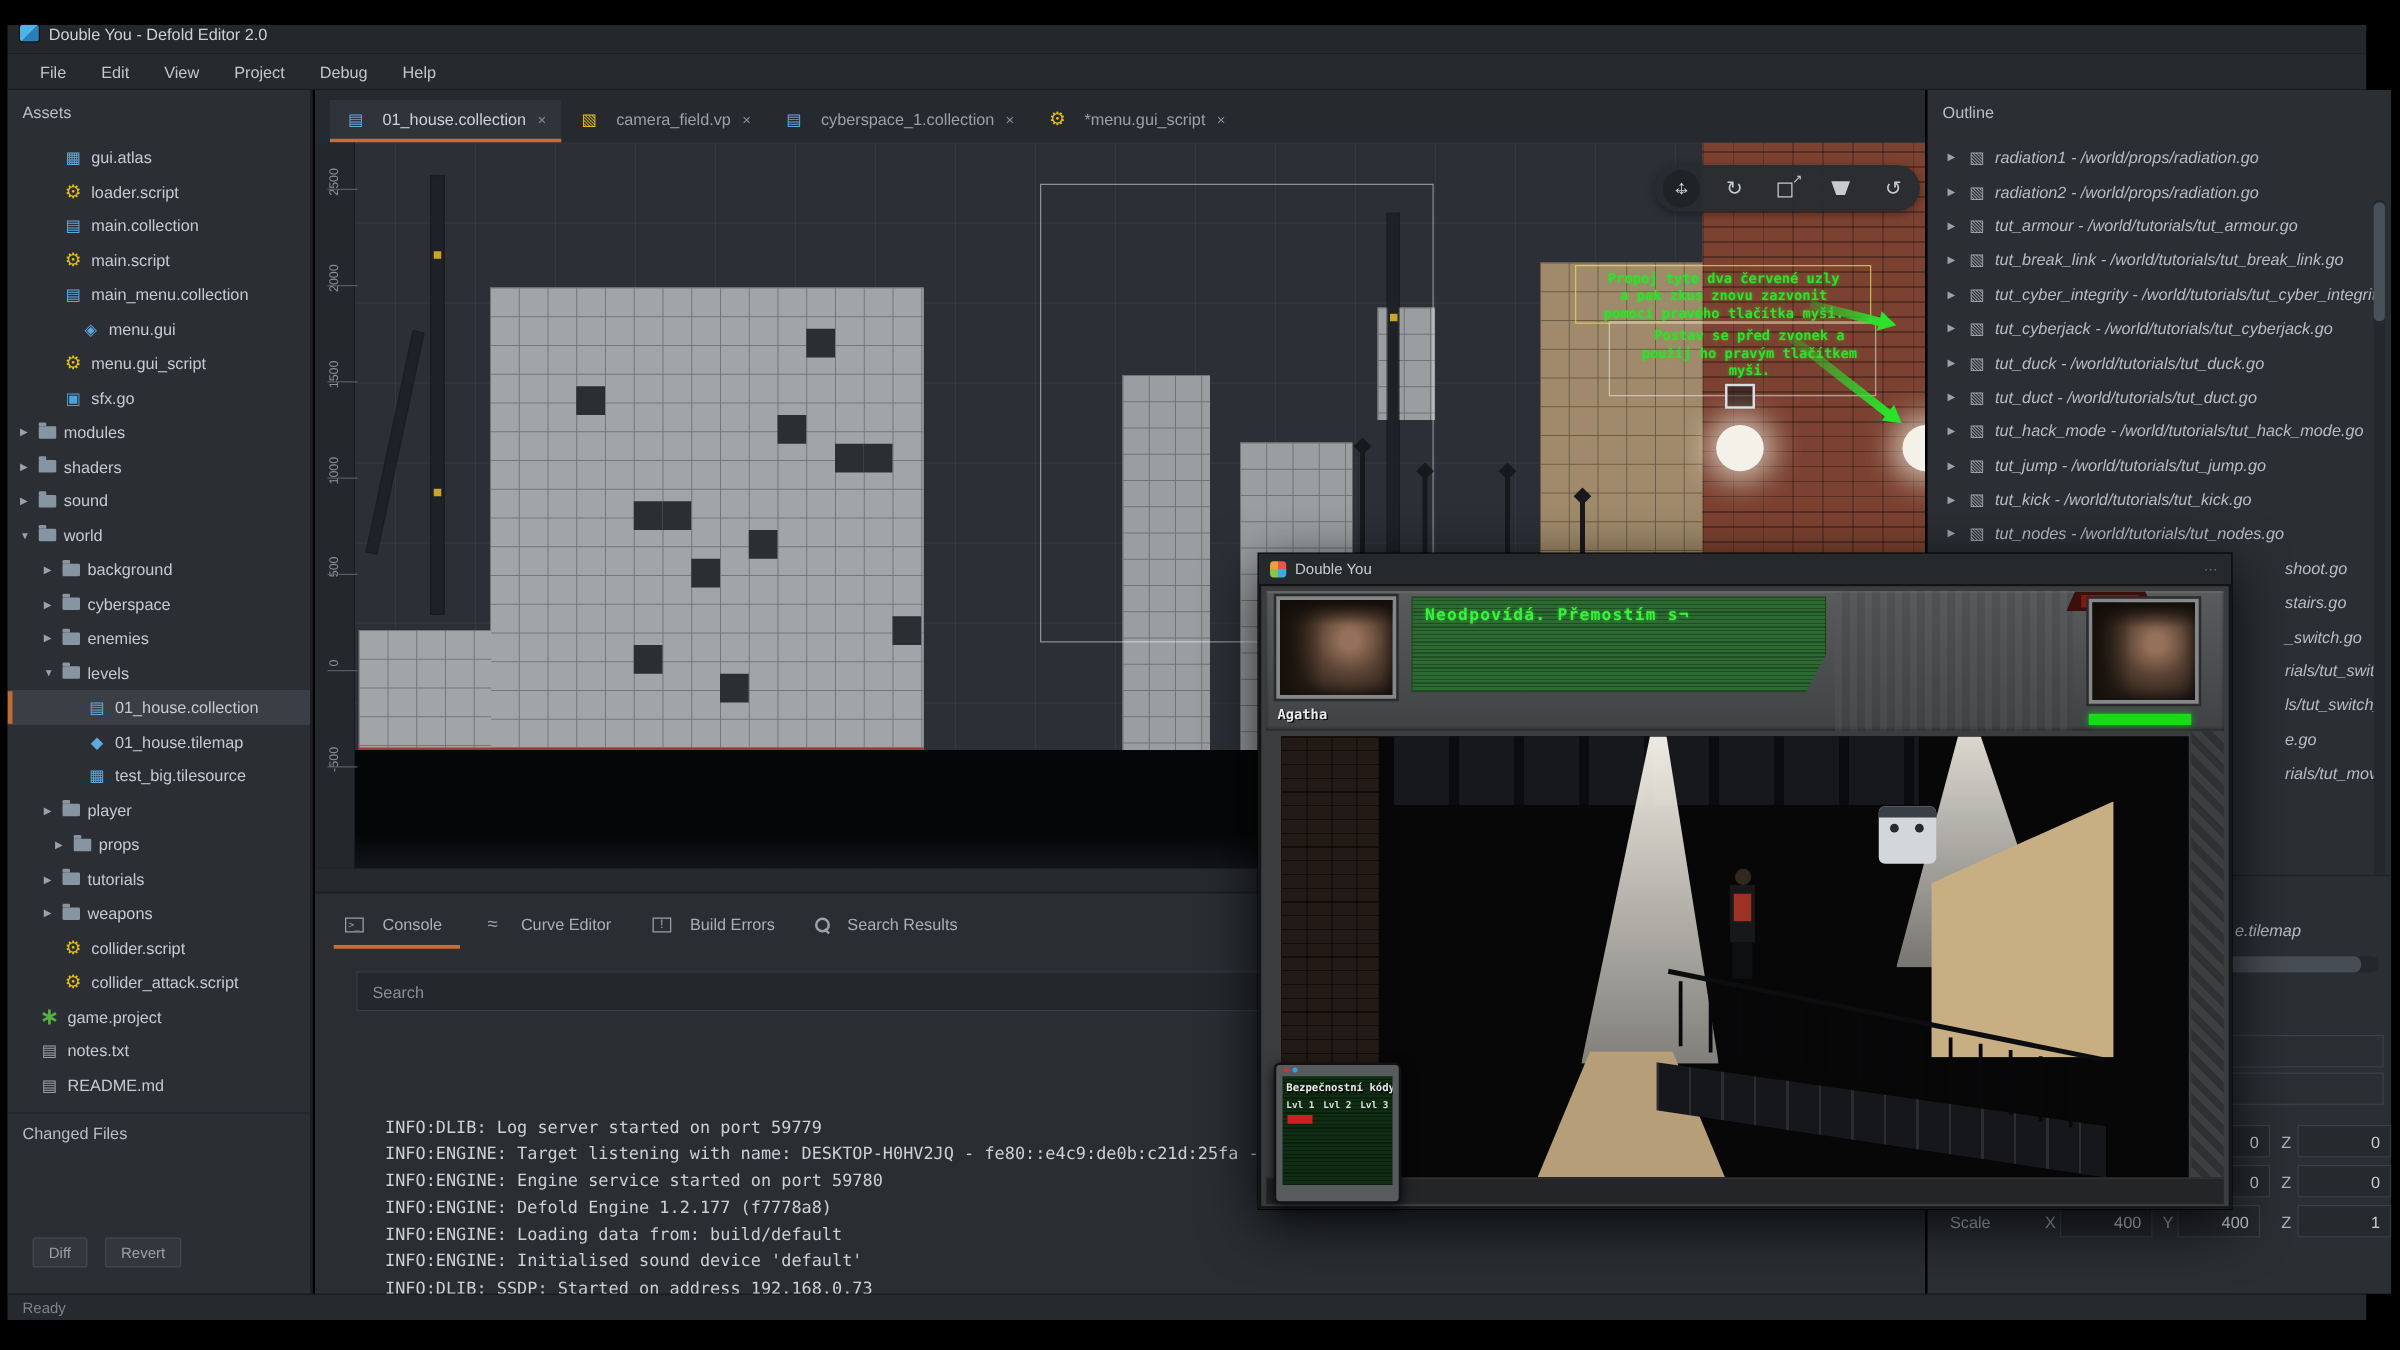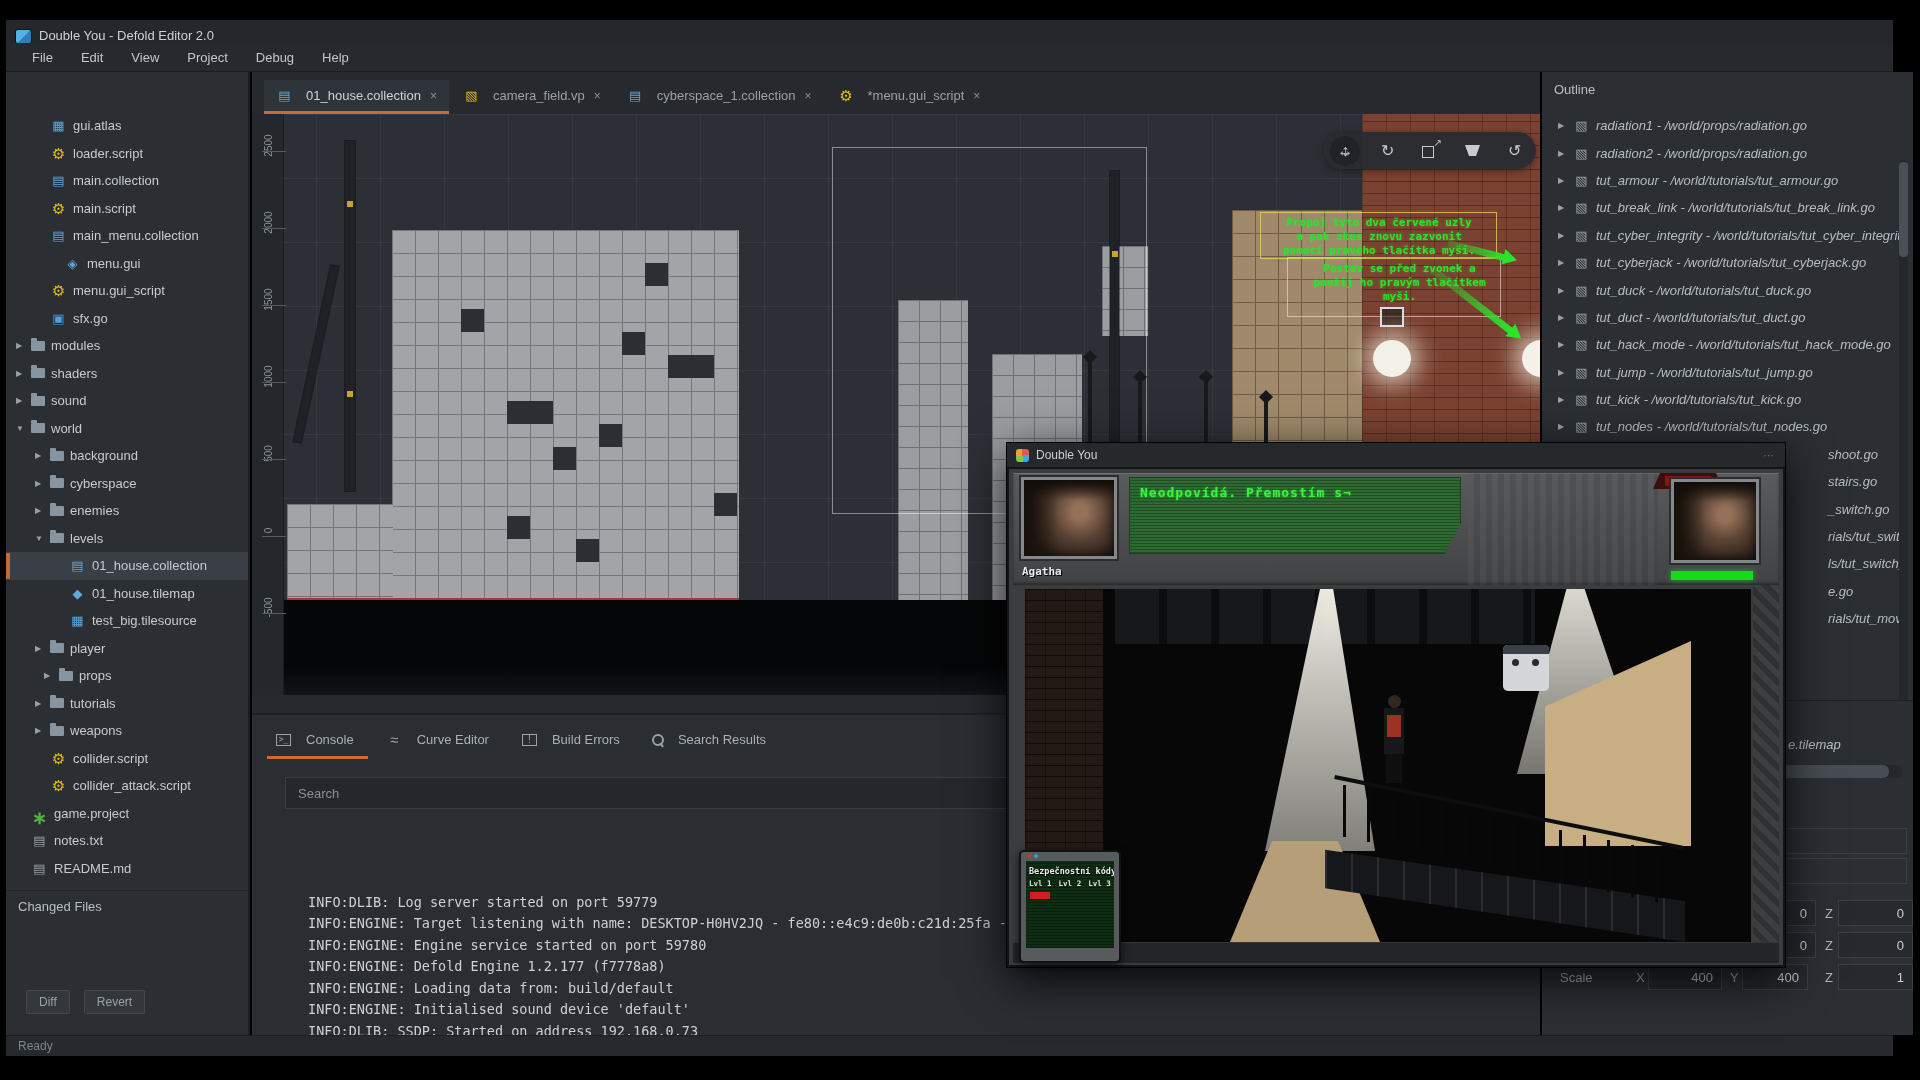--- a/index.html
+++ b/index.html
@@ -3,21 +3,21 @@
 <meta charset="utf-8">
 <style>
   *{margin:0;padding:0;box-sizing:border-box}
   html,body{background:#000}
   .stage{position:relative;width:1920px;height:1080px;background:#000;overflow:hidden;
     font-family:"Liberation Sans",sans-serif;color:#c3c8cd;font-size:13px}
   .abs{position:absolute}
 
   
   .titlebar{position:absolute;left:6px;top:20px;right:27px;height:23px;background:#24282c;
-    display:flex;align-items:flex-end;gap:8px;padding-left:10px;color:#cdd2d6;font-size:13px}
+    display:flex;align-items:flex-start;gap:8px;padding-left:10px;color:#cdd2d6;font-size:13px}
   .defold-logo{width:15px;height:13px;border-radius:2px;
     background:linear-gradient(135deg,#4fb3e8 0 50%,#2a7fb8 50% 100%);box-shadow:0 0 0 1px #10141a}
   .menubar{position:absolute;left:6px;top:43px;right:27px;height:29px;background:#26292d;
     border-bottom:1px solid #1b1e21;display:flex;align-items:center;padding-left:12px}
   .menubar .mi{padding:4px 14px;color:#c2c7cb;cursor:default}
 
   
   .assets{position:absolute;left:6px;top:72px;width:244px;bottom:45px;background:#2b2f34;
     border-right:2px solid #1c1f22;overflow:hidden}
   .panel-h{padding:10px 12px;color:#b9bfc5}
@@ -257,20 +257,21 @@
 
   <span class="mi" style="--i: 0;">File</span>
       <span class="mi" style="--i: 1;">Edit</span>
       <span class="mi" style="--i: 2;">View</span>
       <span class="mi" style="--i: 3;">Project</span>
       <span class="mi" style="--i: 4;">Debug</span>
       <span class="mi" style="--i: 5;">Help</span>
     </div>
 
   <div class="assets">
+    <div class="panel-h">Assets</div>
     <div class="tree">
 
         <div class="tree-row" style="padding-left: 29px; --i: 0;">
           <span class="arrow"></span>
           <span class="ticon" data-icon="atlas-icon"></span>
           <span class="tlabel">gui.atlas</span>
         </div>
 
         <div class="tree-row" style="padding-left: 29px; --i: 1;">
           <span class="arrow"></span>
@@ -409,21 +410,21 @@
           <span class="ticon" data-icon="script-icon"></span>
           <span class="tlabel">collider.script</span>
         </div>
 
         <div class="tree-row" style="padding-left: 29px; --i: 24;">
           <span class="arrow"></span>
           <span class="ticon" data-icon="script-icon"></span>
           <span class="tlabel">collider_attack.script</span>
         </div>
 
-        <div class="tree-row" style="padding-left: 10px; align-items: flex-end; --i: 25;">
+        <div class="tree-row" style="padding-left: 10px; --i: 25;">
           <span class="arrow"></span>
           <span class="ticon" data-icon="project-icon"></span>
           <span class="tlabel">game.project</span>
         </div>
 
         <div class="tree-row" style="padding-left: 10px; --i: 26;">
           <span class="arrow"></span>
           <span class="ticon" data-icon="file-icon"></span>
           <span class="tlabel">notes.txt</span>
         </div>

